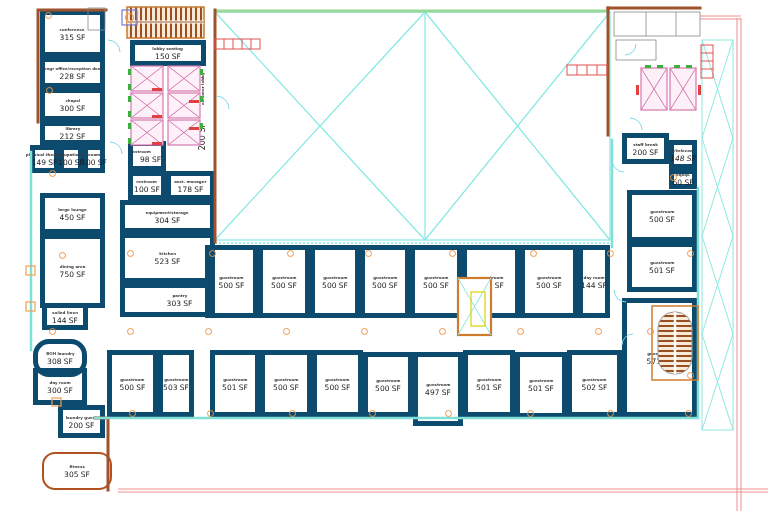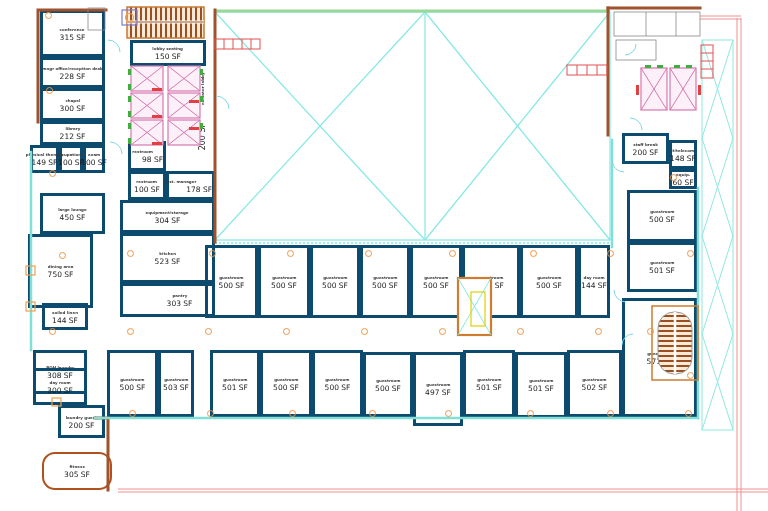--- a/index.html
+++ b/index.html
@@ -1,18 +1,18 @@
 <!DOCTYPE html>
 <html><head>
 <meta charset="utf-8">
 <style>
   html,body{margin:0;padding:0;background:#ffffff;}
   #plan{position:relative;width:768px;height:511px;background:#ffffff;overflow:hidden;
         font-family:"DejaVu Sans", sans-serif;}
-  .room{position:absolute;border:3px solid #0c4a6e;box-sizing:border-box;background:transparent;
+  .room{position:absolute;border:5px solid #0c4a6e;box-sizing:border-box;background:transparent;
         display:flex;flex-direction:column;align-items:center;justify-content:center;}
   .rname{display:block;font-size:8px;line-height:7px;height:7px;font-weight:700;color:#3a3a3a;
          white-space:nowrap;transform:scale(0.5);transform-origin:50% 50%;text-align:center;}
   .rarea{display:block;font-size:7.5px;line-height:9px;color:#1c1c1c;text-align:center;white-space:nowrap;}
   .room.heavy{border:2px solid #b0521f;}
   .room.noborder{border:none;}
   .vwrap{display:flex;flex-direction:row;align-items:center;gap:1px;transform:rotate(-90deg);}
   .vwrap .rarea{font-size:8px;}
   .marker{position:absolute;width:7px;height:7px;border:1.3px solid #f0953f;border-radius:50%;
           box-sizing:border-box;background:transparent;}
@@ -49,29 +49,29 @@
         <span class="rarea">100 SF</span>
       </div>
       <div class="room" style="left: 83px; top: 145px; width: 22px; height: 28px;">
         <span class="rname">exam</span>
         <span class="rarea">100 SF</span>
       </div>
       <div class="room" style="left: 40px; top: 193px; width: 65px; height: 41px;">
         <span class="rname">large lounge</span>
         <span class="rarea">450 SF</span>
       </div>
-      <div class="room" style="left: 28px; top: 234px; width: 65px; height: 74px;">
+      <div class="room" style="left: 40px; top: 234px; width: 65px; height: 74px;">
         <span class="rname">dining area</span>
         <span class="rarea">750 SF</span>
       </div>
       <div class="room" style="left: 42px; top: 303px; width: 46px; height: 27px;">
         <span class="rname">soiled linen</span>
         <span class="rarea">144 SF</span>
       </div>
-      <div class="room" style="left: 33px; top: 350px; width: 54px; height: 44px;">
+      <div class="room" style="left: 33px; top: 339px; width: 54px; height: 38px; border-radius: 16px;">
         <span class="rname">BOH laundry</span>
         <span class="rarea">308 SF</span>
       </div>
       <div class="room" style="left: 33px; top: 368px; width: 54px; height: 37px;">
         <span class="rname">day room</span>
         <span class="rarea">300 SF</span>
       </div>
       <div class="room" style="left: 58px; top: 405px; width: 47px; height: 33px;">
         <span class="rname">laundry guest</span>
         <span class="rarea">200 SF</span>
@@ -91,21 +91,21 @@
         </div>
       </div>
       <div class="room" style="left: 128px; top: 141px; width: 38px; height: 30px; align-items: flex-end;">
         <span class="rname">restroom</span>
         <span class="rarea">98 SF</span>
       </div>
       <div class="room" style="left: 128px; top: 171px; width: 38px; height: 29px;">
         <span class="rname">restroom</span>
         <span class="rarea">100 SF</span>
       </div>
-      <div class="room" style="left: 166px; top: 171px; width: 49px; height: 29px; align-items: flex-end;">
+      <div class="room" style="left: 166px; top: 171px; width: 49px; height: 29px;">
         <span class="rname">asst. manager</span>
         <span class="rarea">178 SF</span>
       </div>
       <div class="room" style="left: 120px; top: 200px; width: 95px; height: 33px;">
         <span class="rname">equipment/storage</span>
         <span class="rarea">304 SF</span>
       </div>
       <div class="room" style="left: 120px; top: 233px; width: 95px; height: 50px;">
         <span class="rname">kitchen</span>
         <span class="rarea">523 SF</span>
@@ -143,21 +143,21 @@
         <span class="rarea">500 SF</span>
       </div>
       <div class="room" style="left: 578px; top: 245px; width: 32px; height: 73px;">
         <span class="rname">day room</span>
         <span class="rarea">144 SF</span>
       </div>
       <div class="room" style="left: 622px; top: 133px; width: 47px; height: 31px;">
         <span class="rname">staff break</span>
         <span class="rarea">200 SF</span>
       </div>
-      <div class="room" style="left: 669px; top: 140px; width: 28px; height: 29px;">
+      <div class="room" style="left: 669px; top: 140px; width: 28px; height: 29px; font-style: italic;">
         <span class="rname">it/telecom</span>
         <span class="rarea">148 SF</span>
       </div>
       <div class="room" style="left: 669px; top: 169px; width: 28px; height: 20px;">
         <span class="rname">equip.</span>
         <span class="rarea">60 SF</span>
       </div>
       <div class="room" style="left: 627px; top: 190px; width: 70px; height: 52px;">
         <span class="rname">guestroom</span>
         <span class="rarea">500 SF</span>

